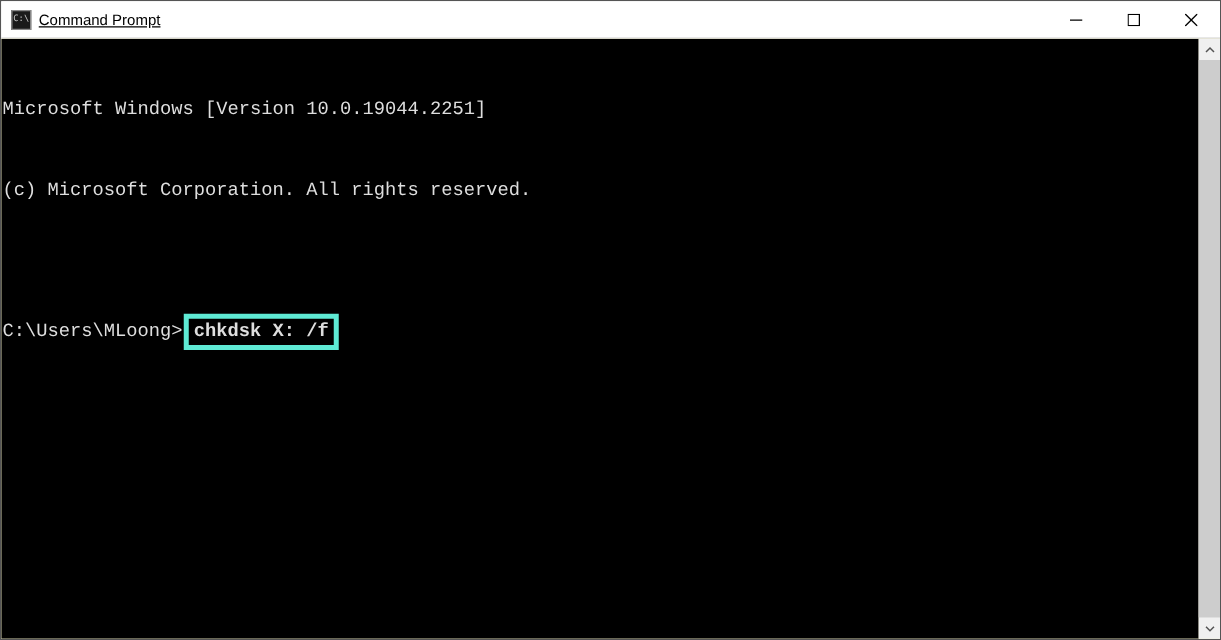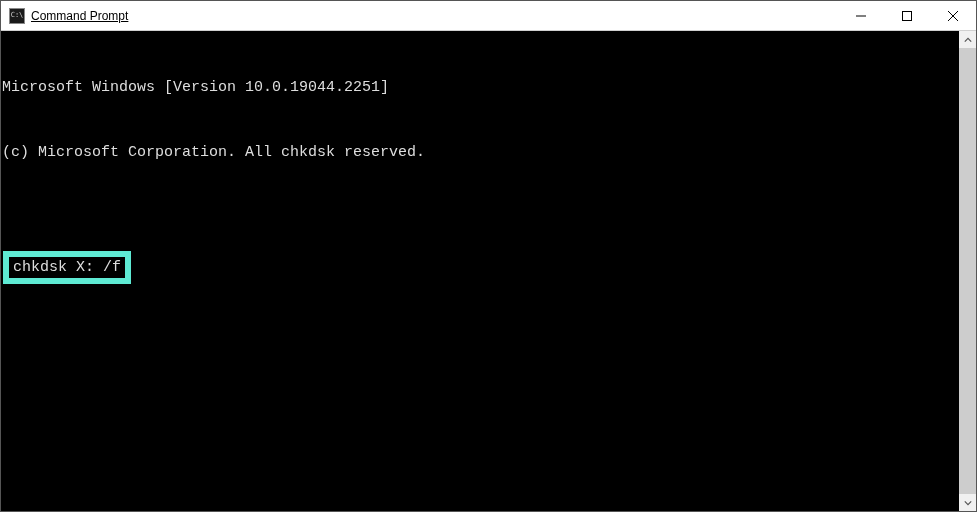--- a/index.html
+++ b/index.html
@@ -90,24 +90,25 @@
       overflow: hidden;
     }
     .terminal-line {
       display: block;
     }
     .prompt-line {
       display: flex;
       align-items: baseline;
     }
     .command-highlight {
-      border: 6px solid #5eead4;
+      border: 4px solid #5eead4;
       padding: 0 4px;
       display: inline-block;
       margin-left: 1px;
+      font-weight: bold;
     }
     .scrollbar {
       width: 17px;
       background: #f0f0f0;
       display: flex;
       flex-direction: column;
     }
     .scrollbar-arrow {
       height: 17px;
       background: #f0f0f0;
@@ -160,24 +161,24 @@
         <svg viewBox="0 0 10 10">
             <line x1="0" y1="0" x2="10" y2="10" stroke="#000" stroke-width="1"></line>
             <line x1="10" y1="0" x2="0" y2="10" stroke="#000" stroke-width="1"></line>
           </svg>
       </button>
     </div>
   </div>
   <div class="terminal-wrapper">
     <div class="terminal">
       <span class="terminal-line">Microsoft Windows [Version 10.0.19044.2251]</span>
-      <span class="terminal-line">(c) Microsoft Corporation. All chkdsk reserved.</span>
+      <span class="terminal-line">(c) Microsoft Corporation. All rights reserved.</span>
       <span class="terminal-line"></span>
       <div class="prompt-line">
-        <span class="command-highlight">chkdsk X: /f</span>
+        <span>C:\Users\MLoong&gt;</span><span class="command-highlight">chkdsk X: /f</span>
       </div>
     </div>
     <div class="scrollbar">
       <div class="scrollbar-arrow">
         <svg viewBox="0 0 10 10">
             <path d="M1 7 L5 3 L9 7" fill="none" stroke="#555" stroke-width="1.5"></path>
           </svg>
       </div>
       <div class="scrollbar-track">
         <div class="scrollbar-thumb"></div>

